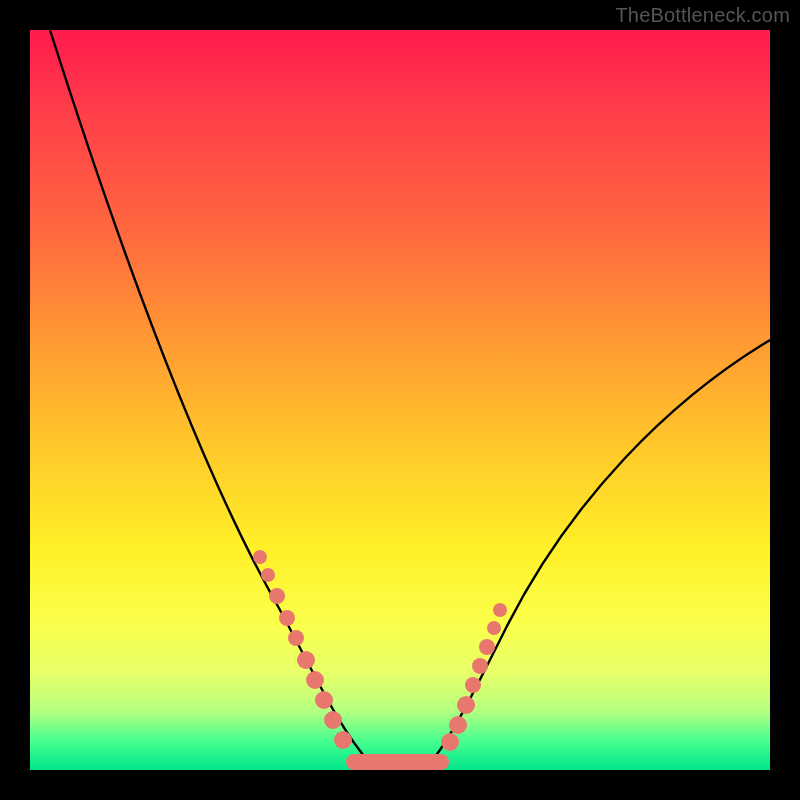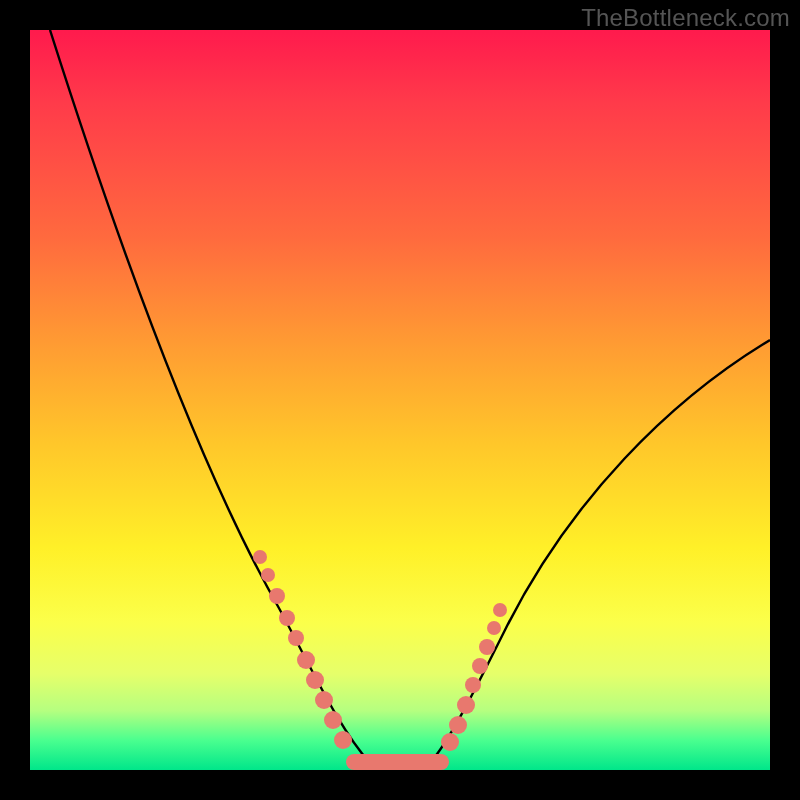--- a/index.html
+++ b/index.html
@@ -30,21 +30,21 @@
       #b5ff80 92%,
       #4aff8f 96%,
       #00e68a 100%
     );
   }
   .watermark {
     position: absolute;
     top: 4px;
     right: 10px;
     color: #555;
-    font-size: 24px;
+    font-size: 20px;
     font-weight: 500;
     letter-spacing: 0.2px;
     z-index: 5;
   }
   svg.curve {
     position: absolute;
     left: 0; top: 0;
     width: 740px;
     height: 740px;
     z-index: 3;

